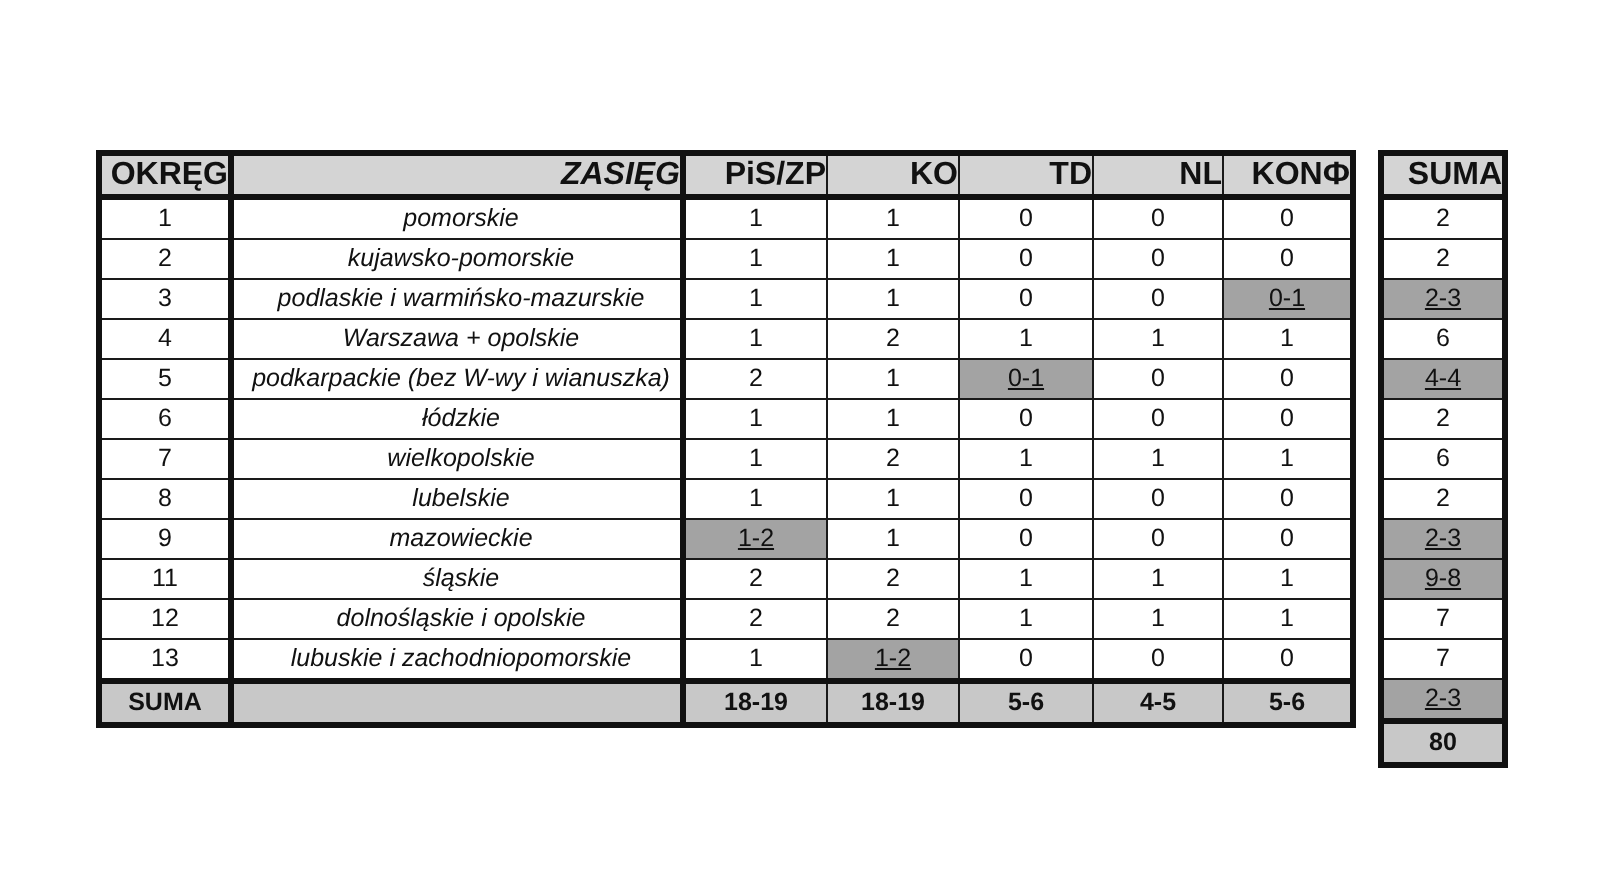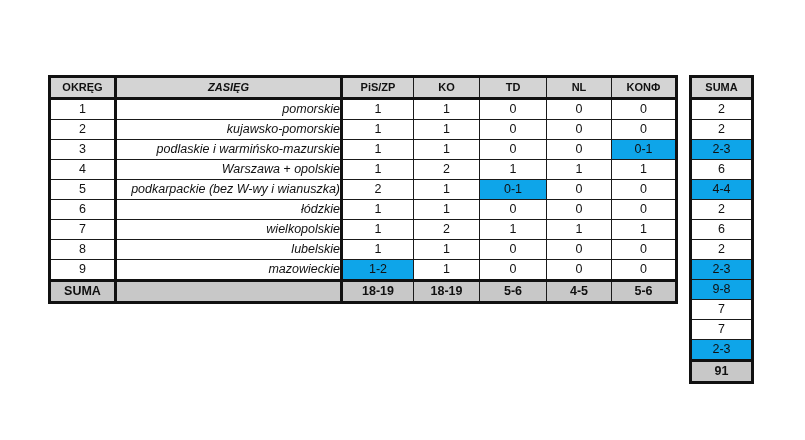--- a/index.html
+++ b/index.html
@@ -1,25 +1,25 @@
 <!DOCTYPE html>
 <html><head>
 <meta charset="utf-8">
 <style>
   html, body { margin:0; padding:0; background:#ffffff; }
   body { width:805px; height:440px; position:relative; overflow:hidden;
          font-family:"Liberation Sans", "DejaVu Sans", sans-serif; color:#111; }
   table { border-collapse:collapse; position:absolute; table-layout:fixed; }
   td, th { border:1px solid #1a1a1a; height:19px; padding:0; font-size:12.5px; line-height:19px; }
-  th { background:#d4d4d4; font-weight:bold; font-size:11px; text-align:center; }
+  th { background:#d4d4d4; font-weight:bold; font-size:16px; text-align:right; }
   .main { left:48px; top:75px; border:3px solid #111; }
   .sum  { left:689px; top:75px; border:3px solid #111; }
   .c { text-align:center; }
-  .l { text-align:right; padding-left:4px; white-space:nowrap; }
-  .gray { background:#0ea5e9; }
+  .l { text-align:center; padding-left:4px; white-space:nowrap; }
+  .gray { background:#a3a3a3;text-decoration:underline; }
   tr.total td { background:#c8c8c8; font-weight:bold; border-top:3px solid #111; }
   tr.head th { border-bottom:3px solid #111; }
   .main td.col-okreg, .main th.col-okreg { border-right:3px solid #111; }
   .main td.col-zasieg, .main th.col-zasieg { border-right:3px solid #111;font-style:italic; }
 </style>
 </head>
 <body>
 
 <table class="main">
   <colgroup>
@@ -117,20 +117,47 @@
       </tr>
       <tr>
         <td class="c col-okreg">9</td>
         <td class="l col-zasieg">mazowieckie</td>
         <td class="c gray">1-2</td>
         <td class="c">1</td>
         <td class="c">0</td>
         <td class="c">0</td>
         <td class="c">0</td>
       </tr>
+      <tr>
+        <td class="c col-okreg">11</td>
+        <td class="l col-zasieg">śląskie</td>
+        <td class="c">2</td>
+        <td class="c">2</td>
+        <td class="c">1</td>
+        <td class="c">1</td>
+        <td class="c">1</td>
+      </tr>
+      <tr>
+        <td class="c col-okreg">12</td>
+        <td class="l col-zasieg">dolnośląskie i opolskie</td>
+        <td class="c">2</td>
+        <td class="c">2</td>
+        <td class="c">1</td>
+        <td class="c">1</td>
+        <td class="c">1</td>
+      </tr>
+      <tr>
+        <td class="c col-okreg">13</td>
+        <td class="l col-zasieg">lubuskie i zachodniopomorskie</td>
+        <td class="c">1</td>
+        <td class="c gray">1-2</td>
+        <td class="c">0</td>
+        <td class="c">0</td>
+        <td class="c">0</td>
+      </tr>
       <tr class="total">
         <td class="c col-okreg">SUMA</td>
         <td class="l col-zasieg"></td>
         <td class="c">18-19</td>
         <td class="c">18-19</td>
         <td class="c">5-6</td>
         <td class="c">4-5</td>
         <td class="c">5-6</td>
       </tr>
     </tbody>
@@ -179,16 +206,16 @@
       <tr>
         <td class="c">7</td>
       </tr>
       <tr>
         <td class="c">7</td>
       </tr>
       <tr>
         <td class="c gray">2-3</td>
       </tr>
       <tr class="total">
-        <td class="c">91</td>
+        <td class="c">80</td>
       </tr>
     </tbody>
 </table>
 
 </body></html>

